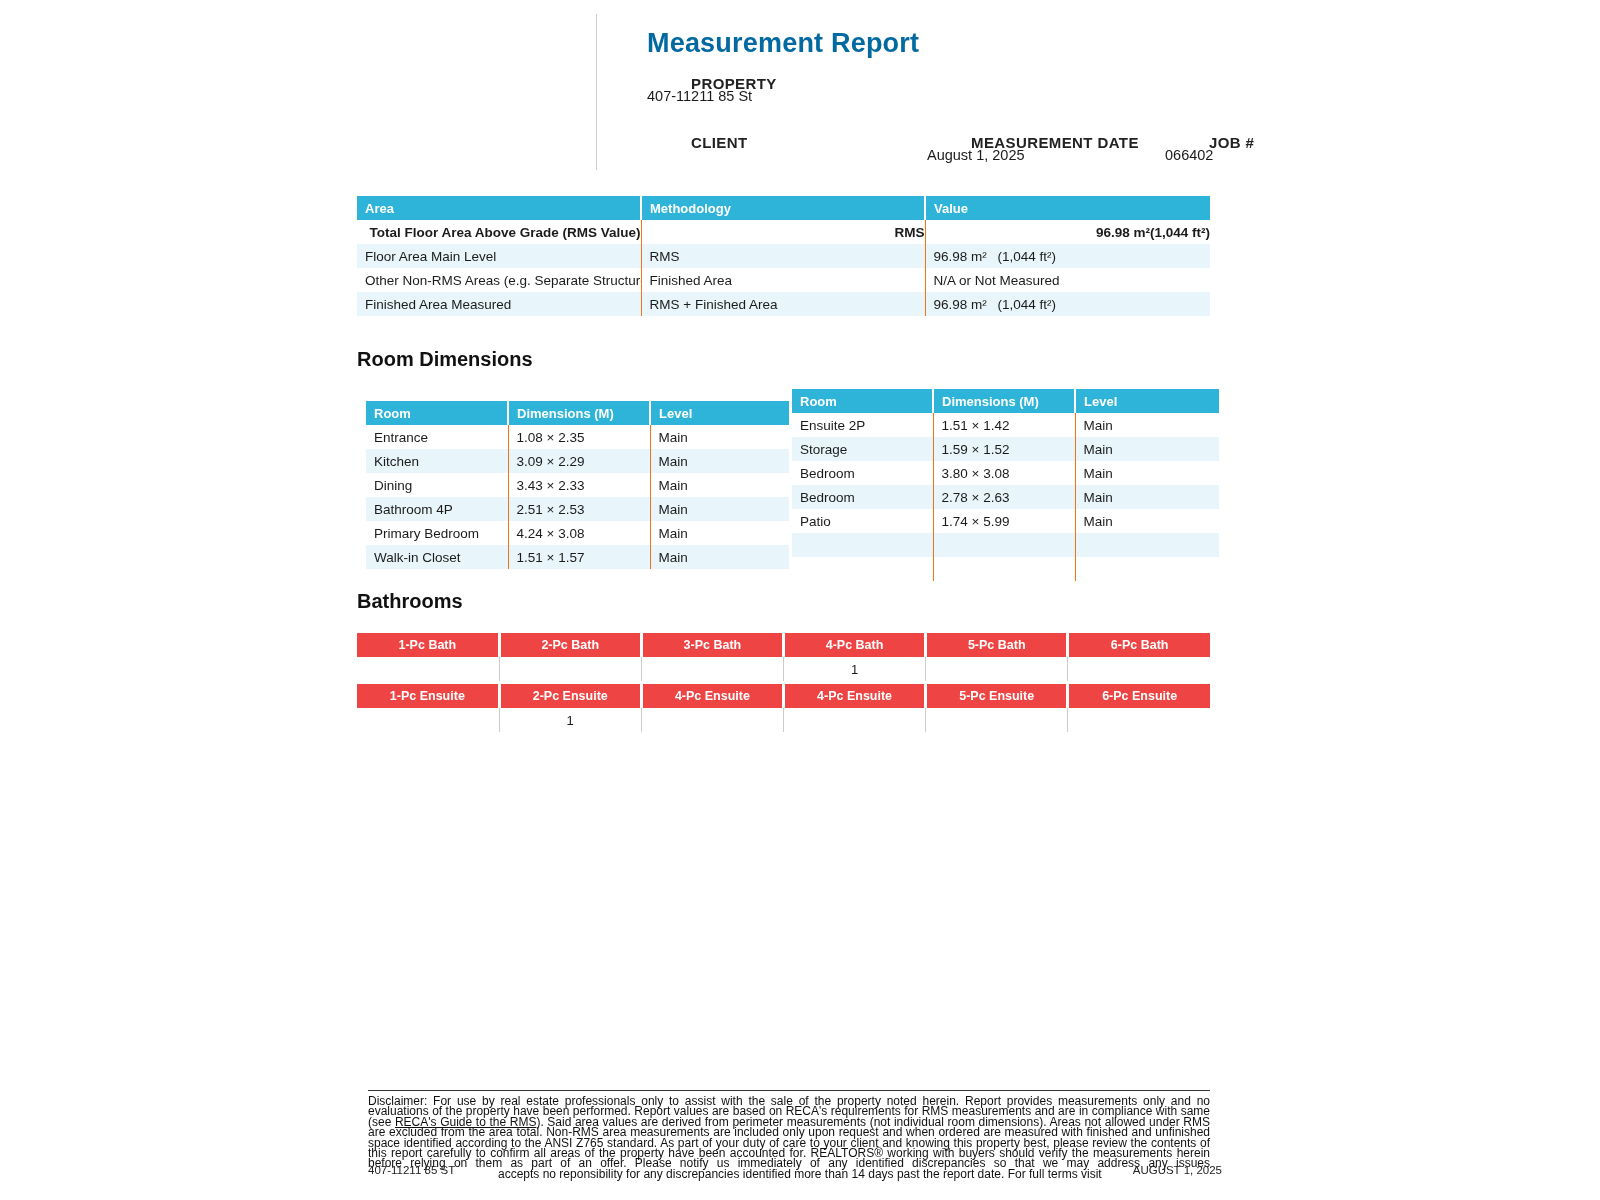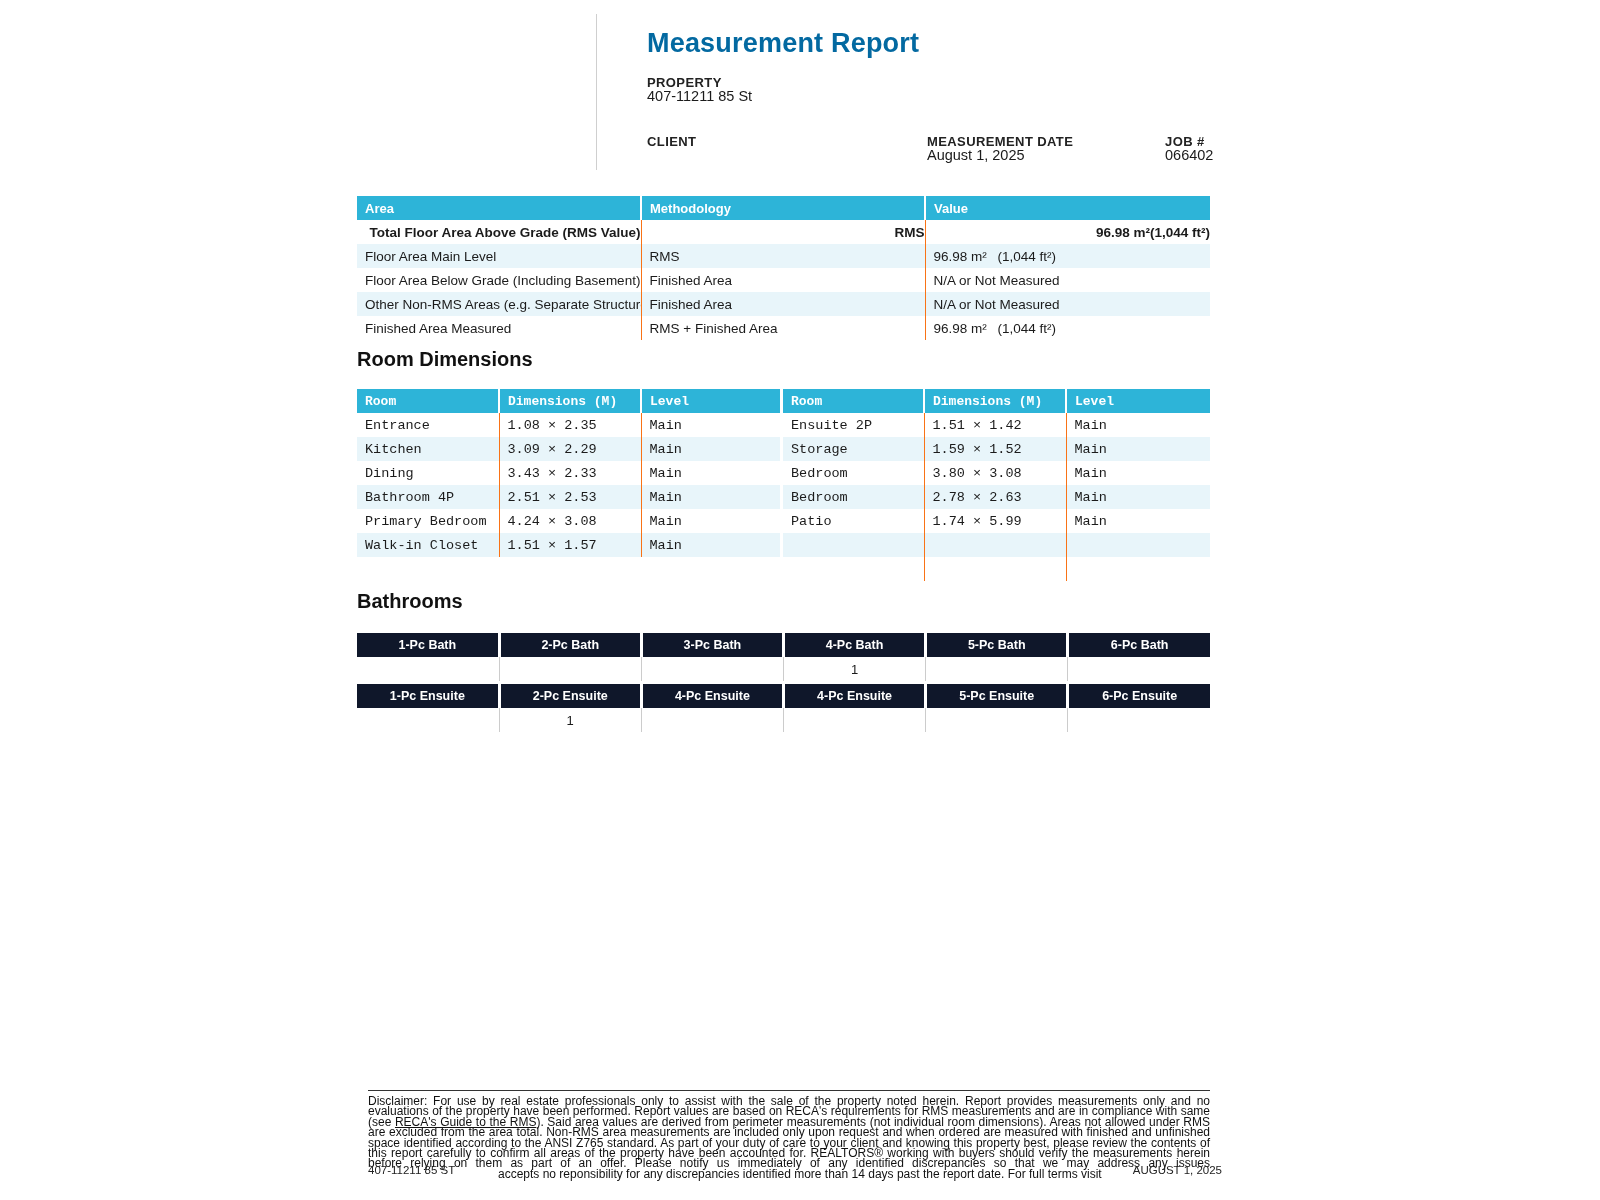--- a/index.html
+++ b/index.html
@@ -10,21 +10,21 @@
     background: #ffffff;
     font-family: "Liberation Sans", sans-serif;
     color: #1b1b1b;
     overflow: hidden;
   }
   .abs { position: absolute; }
 
   
   .header-divider { left: 596px; top: 14px; width: 1px; height: 156px; background: #cfcfcf; }
   .page-title { left: 647px; top: 28px; font-size: 27px; font-weight: bold; color: #0369a1; letter-spacing: 0.2px; }
-  .small-label { font-size: 13px; font-weight: bold; color: #222; letter-spacing: 0.4px; }
+  .small-label { font-size: 15px; font-weight: bold; color: #222; letter-spacing: 0.4px; margin-left: 44px; }
   .label-property { left: 647px; top: 75px; }
   .value-property { left: 647px; top: 88px; font-size: 14.5px; }
   .label-client { left: 647px; top: 134px; }
   .label-date { left: 927px; top: 134px; }
   .value-date { left: 927px; top: 147px; font-size: 14.5px; }
   .label-job { left: 1165px; top: 134px; }
   .value-job { left: 1165px; top: 147px; font-size: 14.5px; }
 
   
   table { border-collapse: collapse; table-layout: fixed; width: 100%; }
@@ -39,29 +39,29 @@
   }
   .data-table td:first-child { border-left: none; }
   .data-table tbody tr:nth-child(even) { background: #e8f5fa; }
   tr.bold td { font-weight: bold; text-align: right; }
   .val-m { display: inline-block; min-width: 64px; }
 
   .area-table-wrap { left: 357px; top: 196px; width: 853px; }
 
   .section-heading { font-size: 20px; font-weight: bold; color: #111; }
   .rooms-heading { left: 357px; top: 348px; }
-  .rooms-wrap { left: 357px; top: 389px; width: 853px; display: flex; align-items: flex-start; font-family: Liberation Mono, monospace; }
+  .rooms-wrap { left: 366px; top: 389px; width: 853px; display: flex; align-items: center; }
   .rooms-wrap .room-table { width: 423px; }
   .rooms-wrap .room-table-right { width: 427px; }
   .table-divider { width: 3px; background: #111; margin: -3px 0 0 0; }
 
   .bath-heading { left: 357px; top: 590px; }
   .bath-wrap { left: 357px; top: 633px; width: 853px; }
   .bath-table th {
-    background: #0f172a; color: #fff; font-weight: bold; text-align: center;
+    background: #ef4444; color: #fff; font-weight: bold; text-align: center;
     height: 24px; font-size: 12.5px; border-left: 3px solid #ffffff; padding: 0;
   }
   .bath-table th:first-child { border-left: none; }
   .bath-table td {
     height: 24px; text-align: center; font-size: 13px;
     border-left: 1px solid #cccccc; padding: 0;
   }
   .bath-table td:first-child { border-left: none; }
   .ensuite-table { margin-top: 3px; }
 
@@ -107,25 +107,20 @@
       <tbody>
           <tr class="bold">
             <td>Total Floor Area Above Grade (RMS Value)</td>
             <td>RMS</td>
             <td><span class="val-m">96.98 m²</span><span>(1,044 ft²)</span></td>
           </tr>
           <tr>
             <td>Floor Area Main Level</td>
             <td>RMS</td>
             <td><span class="val-m">96.98 m²</span><span>(1,044 ft²)</span></td>
-          </tr>
-          <tr>
-            <td>Floor Area Below Grade (Including Basement)</td>
-            <td>Finished Area</td>
-            <td><span class="val-m">N/A or Not Measured</span><span></span></td>
           </tr>
           <tr>
             <td>Other Non-RMS Areas (e.g. Separate Structures)</td>
             <td>Finished Area</td>
             <td><span class="val-m">N/A or Not Measured</span><span></span></td>
           </tr>
           <tr>
             <td>Finished Area Measured</td>
             <td>RMS + Finished Area</td>
             <td><span class="val-m">96.98 m²</span><span>(1,044 ft²)</span></td>

